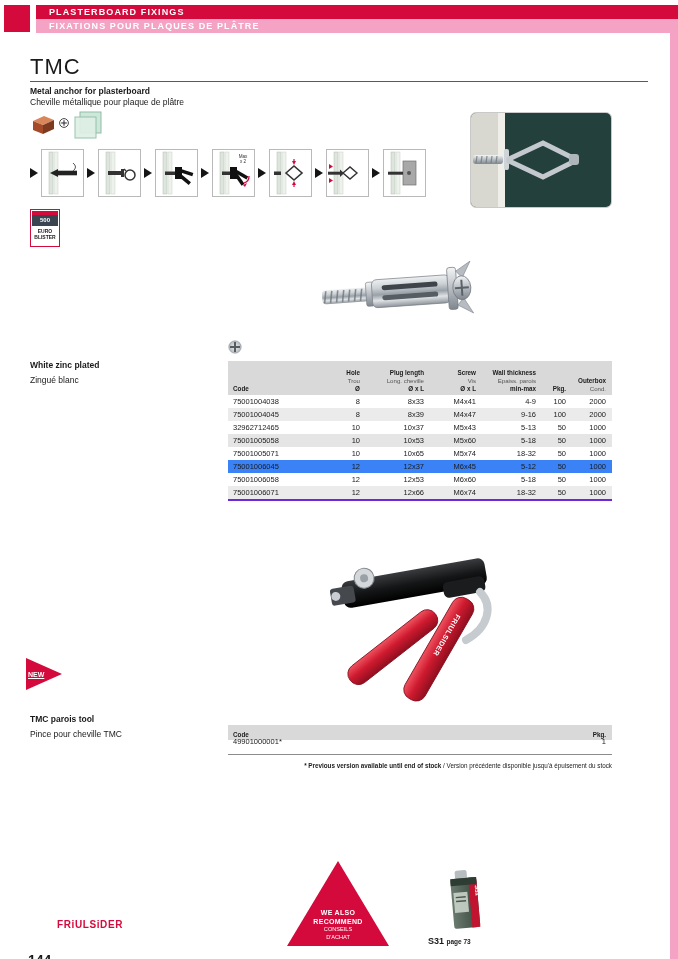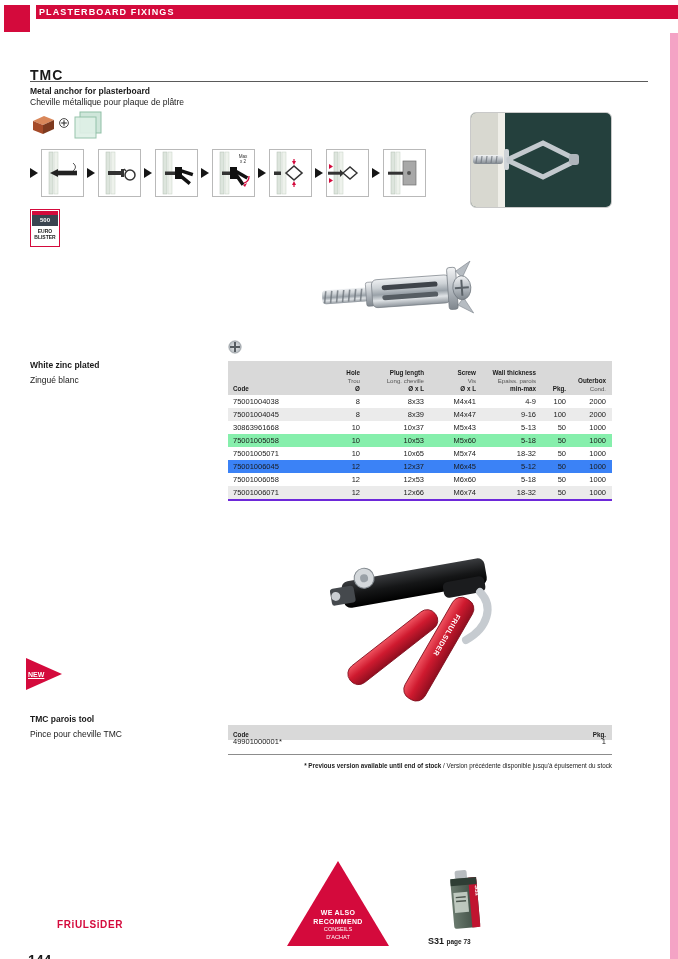--- a/index.html
+++ b/index.html
@@ -4,28 +4,28 @@
 <style>
   *{margin:0;padding:0;box-sizing:border-box}
   :root{--red:#d40a3c;--pink:#f4a3c5;--ink:#1a1a1a}
   body{background:#fff}
   #page{position:relative;width:678px;height:959px;background:#fff;overflow:hidden;
         font-family:"Liberation Sans",sans-serif;color:var(--ink)}
   .abs{position:absolute}
 
   
   .corner-square{left:4px;top:5px;width:26px;height:27px;background:var(--red)}
-  .bar{left:36px;width:642px;height:14px;display:flex;align-items:center;padding-left:3px;
+  .bar{left:36px;width:642px;height:14px;display:flex;align-items:center;padding-left:13px;
        color:#fff;font-weight:bold;font-size:9px;letter-spacing:1.1px;white-space:nowrap}
   .bar-en{top:5px;background:var(--red)}
   .bar-fr{top:19px;background:var(--pink)}
   .right-strip{left:670px;top:33px;width:8px;height:926px;background:var(--pink)}
 
   
-  .page-title{left:30px;top:67px;font-size:14px;font-weight:bold;letter-spacing:1px}
+  .page-title{left:30px;top:54px;font-size:22px;font-weight:normal;letter-spacing:1px}
   .title-rule{left:30px;top:81px;width:618px;height:1px;background:#5a5a5a}
   .sub{left:30px;font-size:8.5px;line-height:11px}
   .sub-en{top:86px;font-weight:bold}
   .sub-fr{top:97px}
 
   
   .materials{left:30px;top:110px;display:flex;align-items:center;gap:3px}
 
   
   .steps-row{left:29px;top:149px;display:flex;align-items:center;gap:2px}
@@ -97,20 +97,23 @@
   .ref-label .pg{font-size:6.5px;font-weight:bold}
 </style>
 </head>
 <body>
 
 <div id="page">
 
   <div class="abs corner-square"></div>
   <div class="abs bar bar-en">
     <span>PLASTERBOARD FIXINGS</span>
+  </div>
+  <div class="abs bar bar-fr">
+    <span>FIXATIONS POUR PLAQUES DE PLÂTRE</span>
   </div>
   <div class="abs right-strip"></div>
 
   <div class="abs page-title">TMC</div>
   <div class="abs title-rule"></div>
   <div class="abs sub sub-en">Metal anchor for plasterboard</div>
   <div class="abs sub sub-fr">Cheville métallique pour plaque de plâtre</div>
 
   <div class="abs materials">
     <span>
@@ -357,29 +360,29 @@
       <div class="trow" style="background:#ebebeb">
         <div class="cell c-code">75001004045</div>
         <div class="cell c-hole">8</div>
         <div class="cell c-plug">8x39</div>
         <div class="cell c-screw">M4x47</div>
         <div class="cell c-wall">9-16</div>
         <div class="cell c-pkg">100</div>
         <div class="cell c-outer">2000</div>
       </div>
       <div class="trow" style="background:#fff">
-        <div class="cell c-code">30863961668</div>
+        <div class="cell c-code">32962712465</div>
         <div class="cell c-hole">10</div>
         <div class="cell c-plug">10x37</div>
         <div class="cell c-screw">M5x43</div>
         <div class="cell c-wall">5-13</div>
         <div class="cell c-pkg">50</div>
         <div class="cell c-outer">1000</div>
       </div>
-      <div class="trow" style="background:#86efac">
+      <div class="trow" style="background:#e5e5e5">
         <div class="cell c-code">75001005058</div>
         <div class="cell c-hole">10</div>
         <div class="cell c-plug">10x53</div>
         <div class="cell c-screw">M5x60</div>
         <div class="cell c-wall">5-18</div>
         <div class="cell c-pkg">50</div>
         <div class="cell c-outer">1000</div>
       </div>
       <div class="trow" style="background:#fff">
         <div class="cell c-code">75001005071</div>

